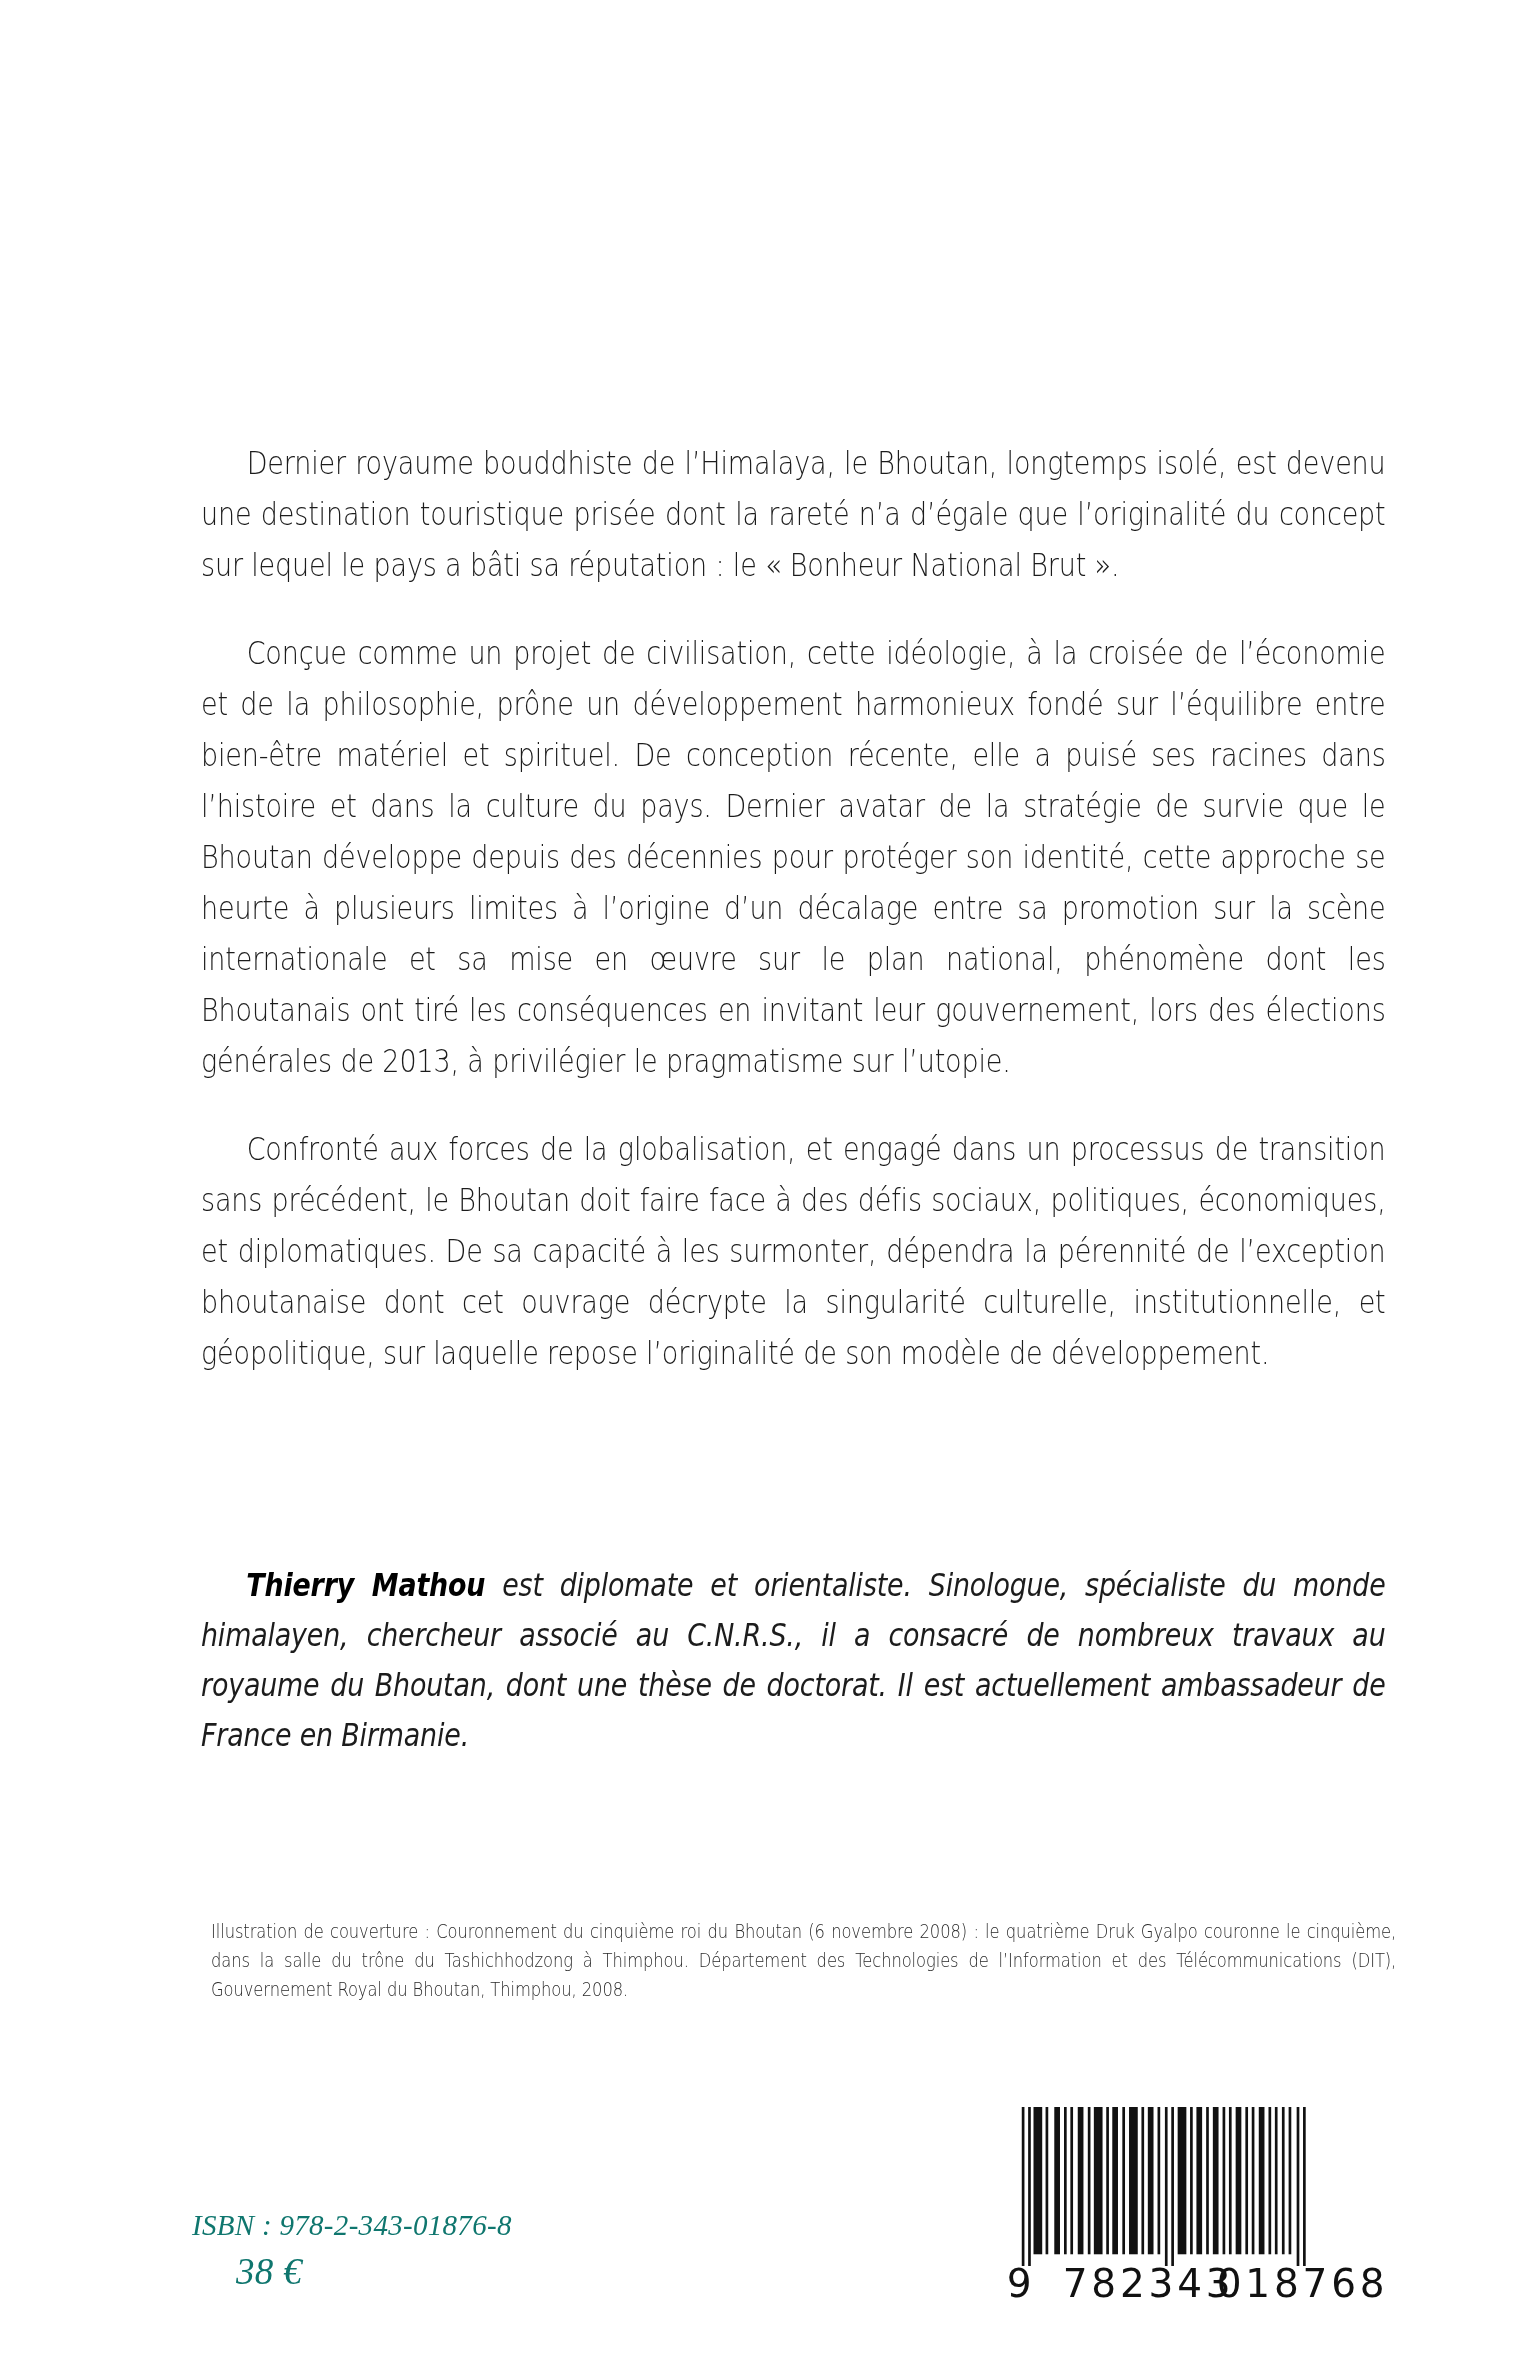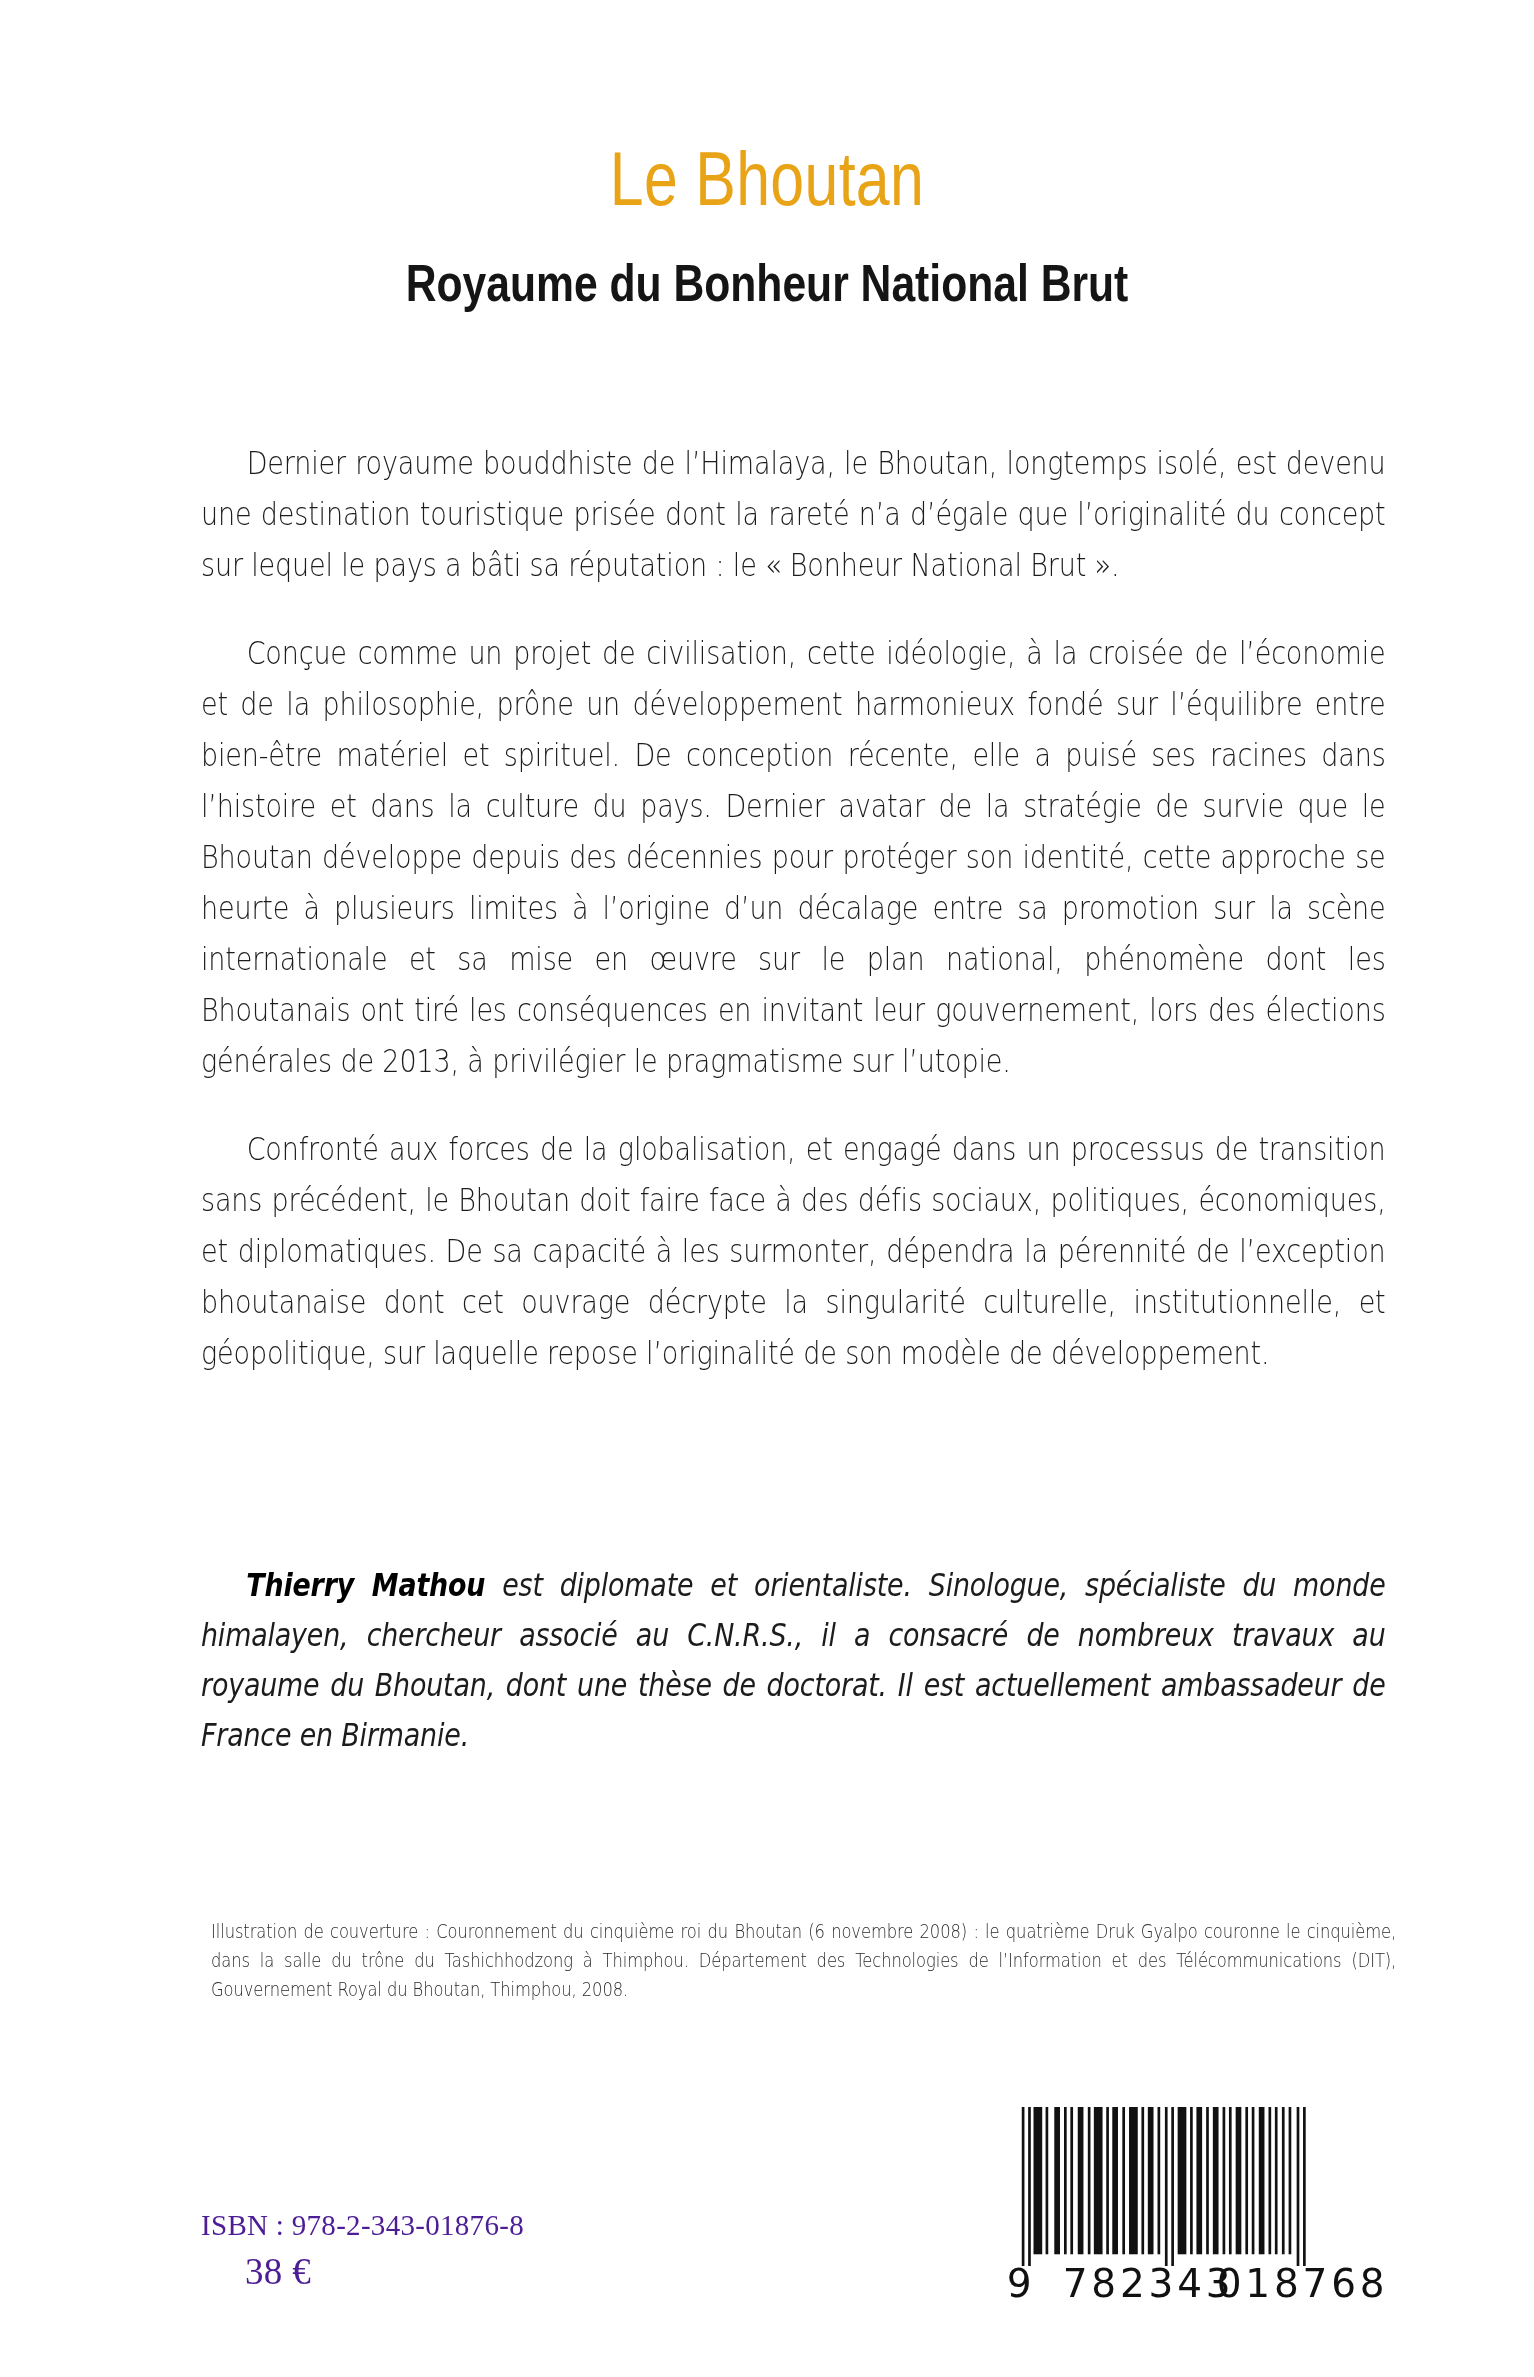--- a/index.html
+++ b/index.html
@@ -129,24 +129,25 @@
     color: #2a2a2a;
     transform: scaleX(0.86);
     transform-origin: left top;
     width: 116.3%;
     letter-spacing: -0.1px;
   }
 
   
   .isbn-block {
     position: absolute;
-    left: 201px;
+    left: 192px;
     top: 2205px;
     font-family: "Liberation Serif", "DejaVu Serif", serif;
-    color: #4c1d95;
+    color: #0f766e;
+    font-style: italic;
   }
 
   .isbn-line {
     font-size: 29px;
     line-height: 40px;
     letter-spacing: 0.3px;
     white-space: nowrap;
   }
 
   .price-line {
@@ -185,24 +186,20 @@
 
   .barcode-digits .lead   { width: 39px; }
   .barcode-digits .left   { width: 139px; margin-left: 17px; letter-spacing: 3.8px; }
   .barcode-digits .right  { width: 139px; margin-left: 15px; letter-spacing: 3.8px; }
 </style>
 </head>
 <body>
 
 <div class="page">
 
-  <div class="title-block">
-    <h1 class="main-title">Le Bhoutan</h1>
-    <h2 class="sub-title">Royaume du Bonheur National Brut</h2>
-  </div>
 
   <div class="body-copy">
     <p>Dernier royaume bouddhiste de l’Himalaya, le Bhoutan, longtemps isolé, est devenu une destination touristique prisée dont la rareté n’a d’égale que l’originalité du concept sur lequel le pays a bâti sa réputation : le « Bonheur National Brut ».</p>
     <p>Conçue comme un projet de civilisation, cette idéologie, à la croisée de l’économie et de la philosophie, prône un développement harmonieux fondé sur l’équilibre entre bien-être matériel et spirituel. De conception récente, elle a puisé ses racines dans l’histoire et dans la culture du pays. Dernier avatar de la stratégie de survie que le Bhoutan développe depuis des décennies pour protéger son identité, cette approche se heurte à plusieurs limites à l’origine d’un décalage entre sa promotion sur la scène internationale et sa mise en œuvre sur le plan national, phénomène dont les Bhoutanais ont tiré les conséquences en invitant leur gouvernement, lors des élections générales de 2013, à privilégier le pragmatisme sur l’utopie.</p>
     <p>Confronté aux forces de la globalisation, et engagé dans un processus de transition sans précédent, le Bhoutan doit faire face à des défis sociaux, politiques, économiques, et diplomatiques. De sa capacité à les surmonter, dépendra la pérennité de l’exception bhoutanaise dont cet ouvrage décrypte la singularité culturelle, institutionnelle, et géopolitique, sur laquelle repose l’originalité de son modèle de développement.</p>
   </div>
 
   <div class="bio">
     <p><span class="author-name">Thierry Mathou</span><span> est diplomate et orientaliste. Sinologue, spécialiste du monde himalayen, chercheur associé au C.N.R.S., il a consacré de nombreux travaux au royaume du Bhoutan, dont une thèse de doctorat. Il est actuellement ambassadeur de France en Birmanie.</span></p>
   </div>

